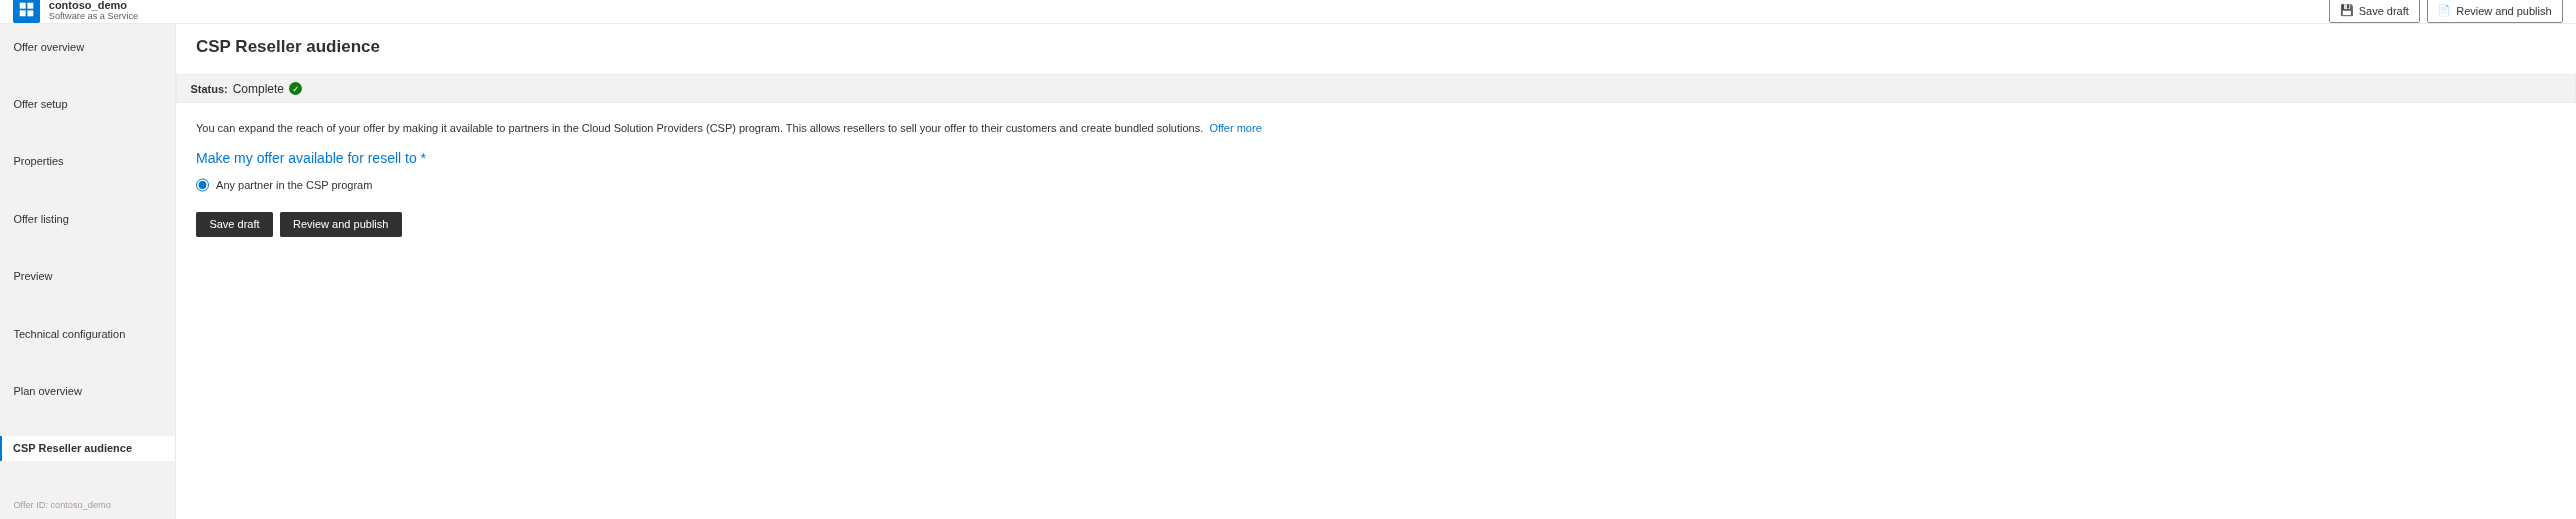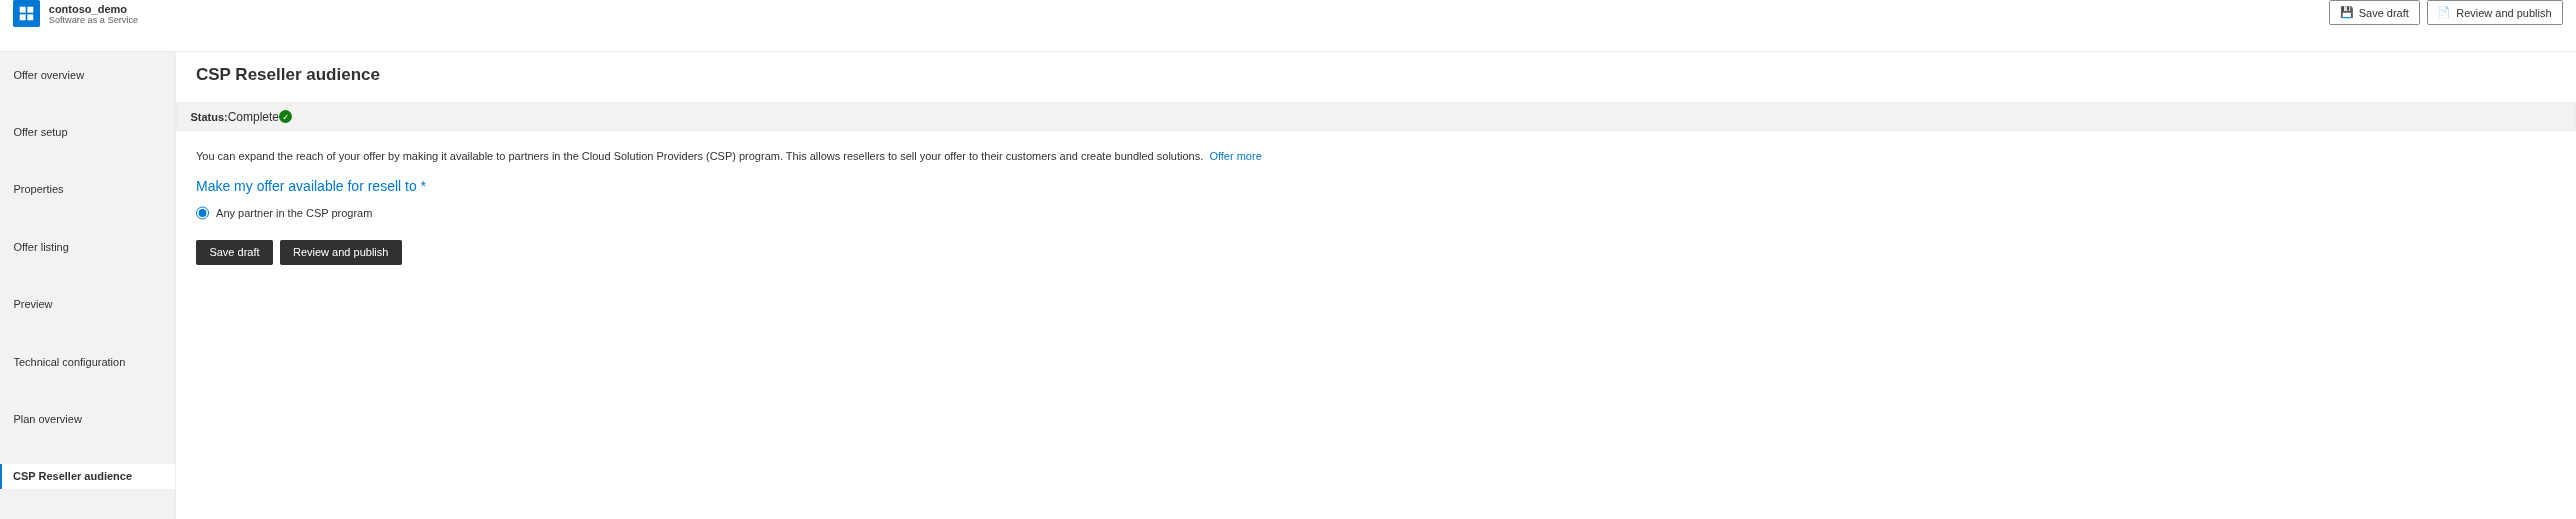--- a/index.html
+++ b/index.html
@@ -10,23 +10,23 @@
       background: #fff;
       display: flex;
       flex-direction: column;
       height: 100vh;
       overflow: hidden;
     }
 
     
     .top-bar {
       display: flex;
-      align-items: flex-start;
+      align-items: flex-end;
       justify-content: space-between;
-      height: 52px;
+      height: 24px;
       padding: 0 13.4px;
       background: #fff;
       border-bottom: 0.8px solid #edebe9;
     }
     .top-bar-left {
       display: flex;
       align-items: center;
       gap: 8.4px;
     }
     .app-icon {
@@ -138,20 +138,21 @@
       font-weight: 600;
       color: #323130;
       margin-bottom: 10px;
     }
     .status-bar {
       background: #f3f2f1;
       border: 0.8px solid #edebe9;
       padding: 6.7px 13.4px;
       display: flex;
       align-items: center;
+      gap: 5px;
       margin-bottom: 0;
     }
     .status-label {
       font-size: 11px;
       font-weight: 600;
     }
     .status-value {
       font-size: 12px;
     }
     .status-icon-complete {

